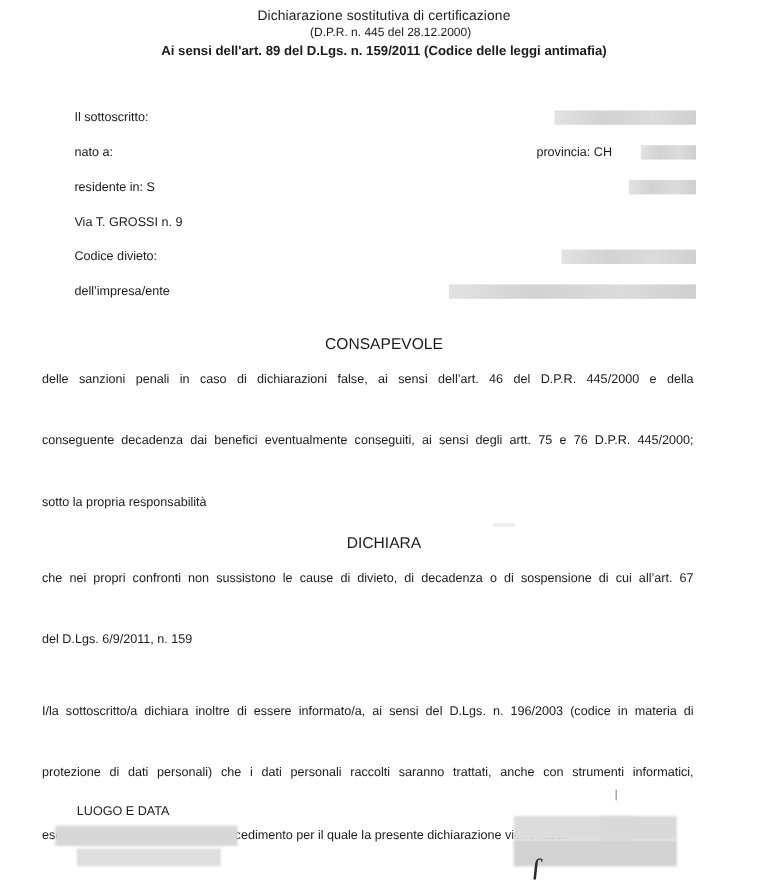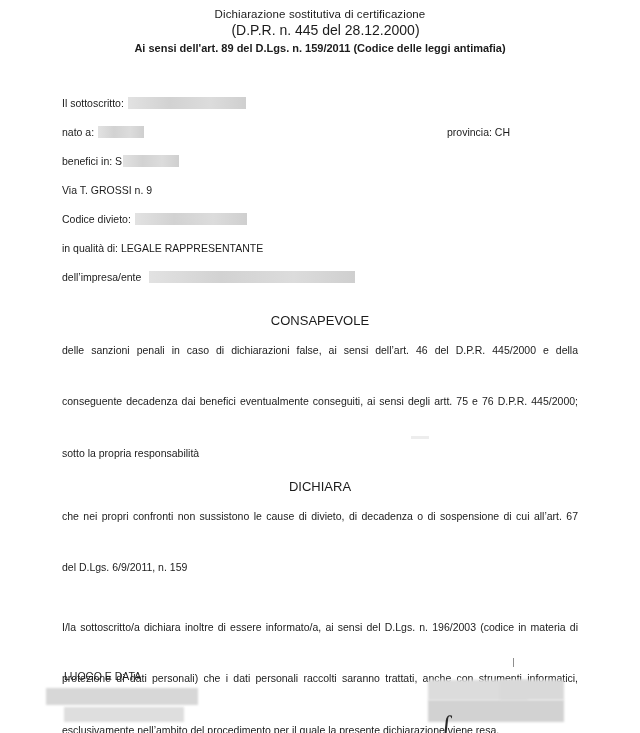--- a/index.html
+++ b/index.html
@@ -26,21 +26,21 @@
   .doc-header {
     padding-top: 8px;
     text-align: center;
   }
   .doc-title {
     font-size: 11.5px;
     font-weight: normal;
     letter-spacing: 0.1px;
   }
   .doc-subtitle {
-    font-size: 14px;
+    font-size: 10px;
     font-weight: normal;
     margin-top: 2px;
     margin-left: 11px;
   }
   .doc-law {
     font-size: 11px;
     font-weight: bold;
     margin-top: 4px;
   }
 
@@ -49,20 +49,21 @@
     margin-top: 34px;
     padding-left: 62px;
     padding-right: 60px;
     font-size: 10.5px;
   }
   .field-row {
     position: relative;
     height: 29px;
     display: flex;
     align-items: center;
+    justify-content: space-between;
   }
   .field-label {
     white-space: pre;
   }
   .redact {
     display: inline-block;
     height: 12px;
     background: #d9d9d9;
     vertical-align: middle;
     margin-left: 4px;
@@ -83,21 +84,21 @@
   
   .center-head {
     text-align: center;
     font-weight: normal;
     font-size: 13px;
     margin-top: 22px;
   }
 
   
   .para {
-    padding-left: 62px;
+    padding-left: 35px;
     padding-right: 62px;
     font-size: 10.5px;
     text-align: justify;
     line-height: 2.45;
     margin-top: 10px;
   }
 
   .para-line {
     display: block;
     white-space: pre-wrap;
@@ -172,36 +173,33 @@
       <span class="redact soft" style="width:118px"></span>
     </div>
 
     <div class="field-row">
       <span class="field-label">nato a:</span>
       <span class="redact soft" style="width:46px"></span>
       <span class="field-right">provincia: CH</span>
     </div>
 
     <div class="field-row">
-      <span class="field-label">benefici in: S</span>
+      <span class="field-label">residente in: S</span>
       <span class="redact soft" style="width:56px;margin-left:1px"></span>
     </div>
 
     <div class="field-row">
       <span class="field-label">Via T. GROSSI n. 9</span>
     </div>
 
     <div class="field-row">
       <span class="field-label">Codice divieto:</span>
       <span class="redact soft" style="width:112px"></span>
     </div>
 
-    <div class="field-row">
-      <span class="field-label">in qualità di: LEGALE RAPPRESENTANTE</span>
-    </div>
 
     <div class="field-row">
       <span class="field-label">dell’impresa/ente</span>
       <span class="redact soft" style="width:206px;margin-left:8px"></span>
     </div>
 
   </div>
 
   <div class="center-head">CONSAPEVOLE</div>
 

